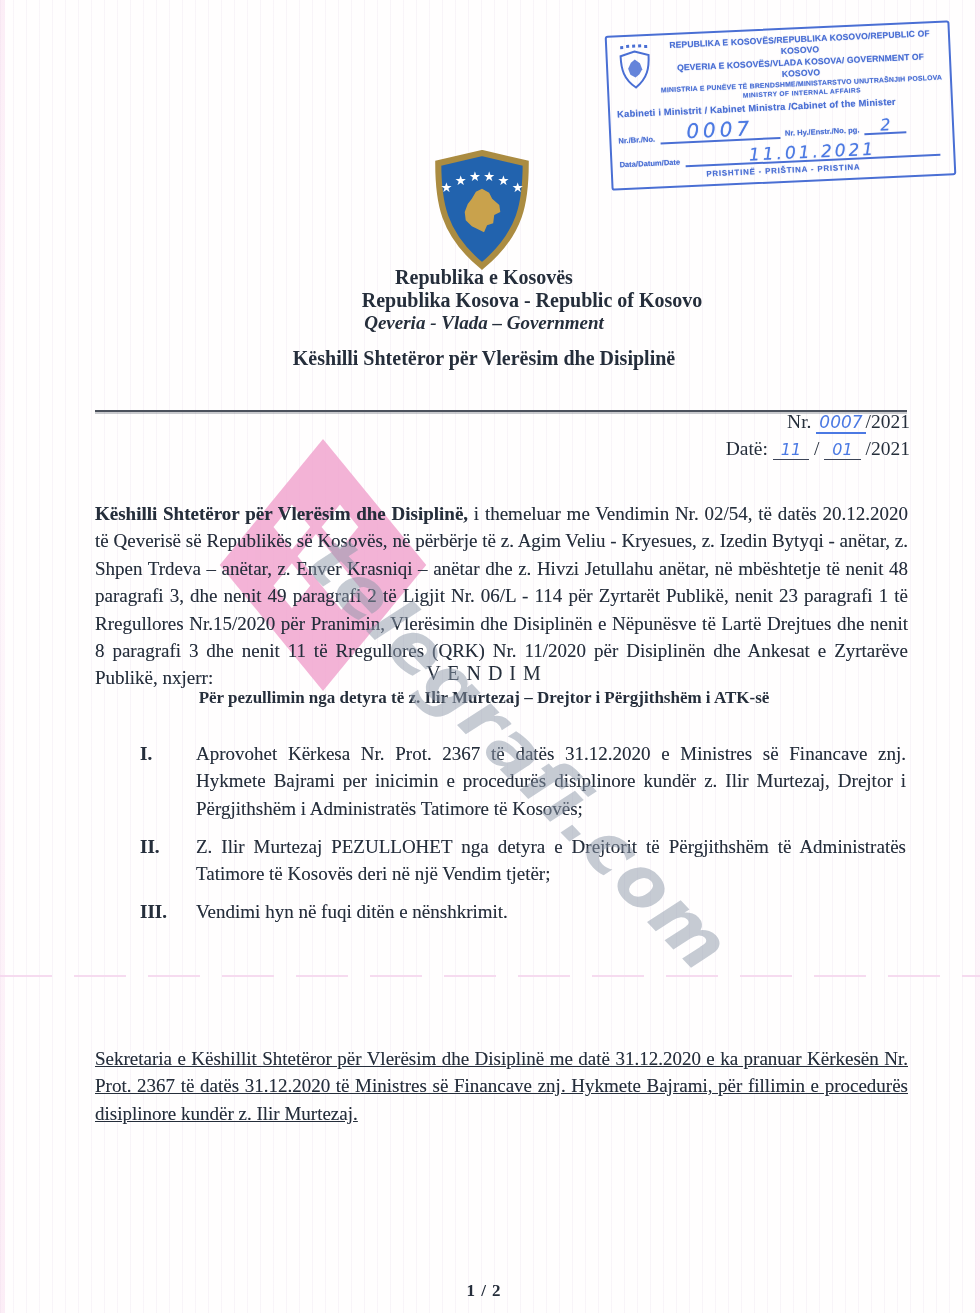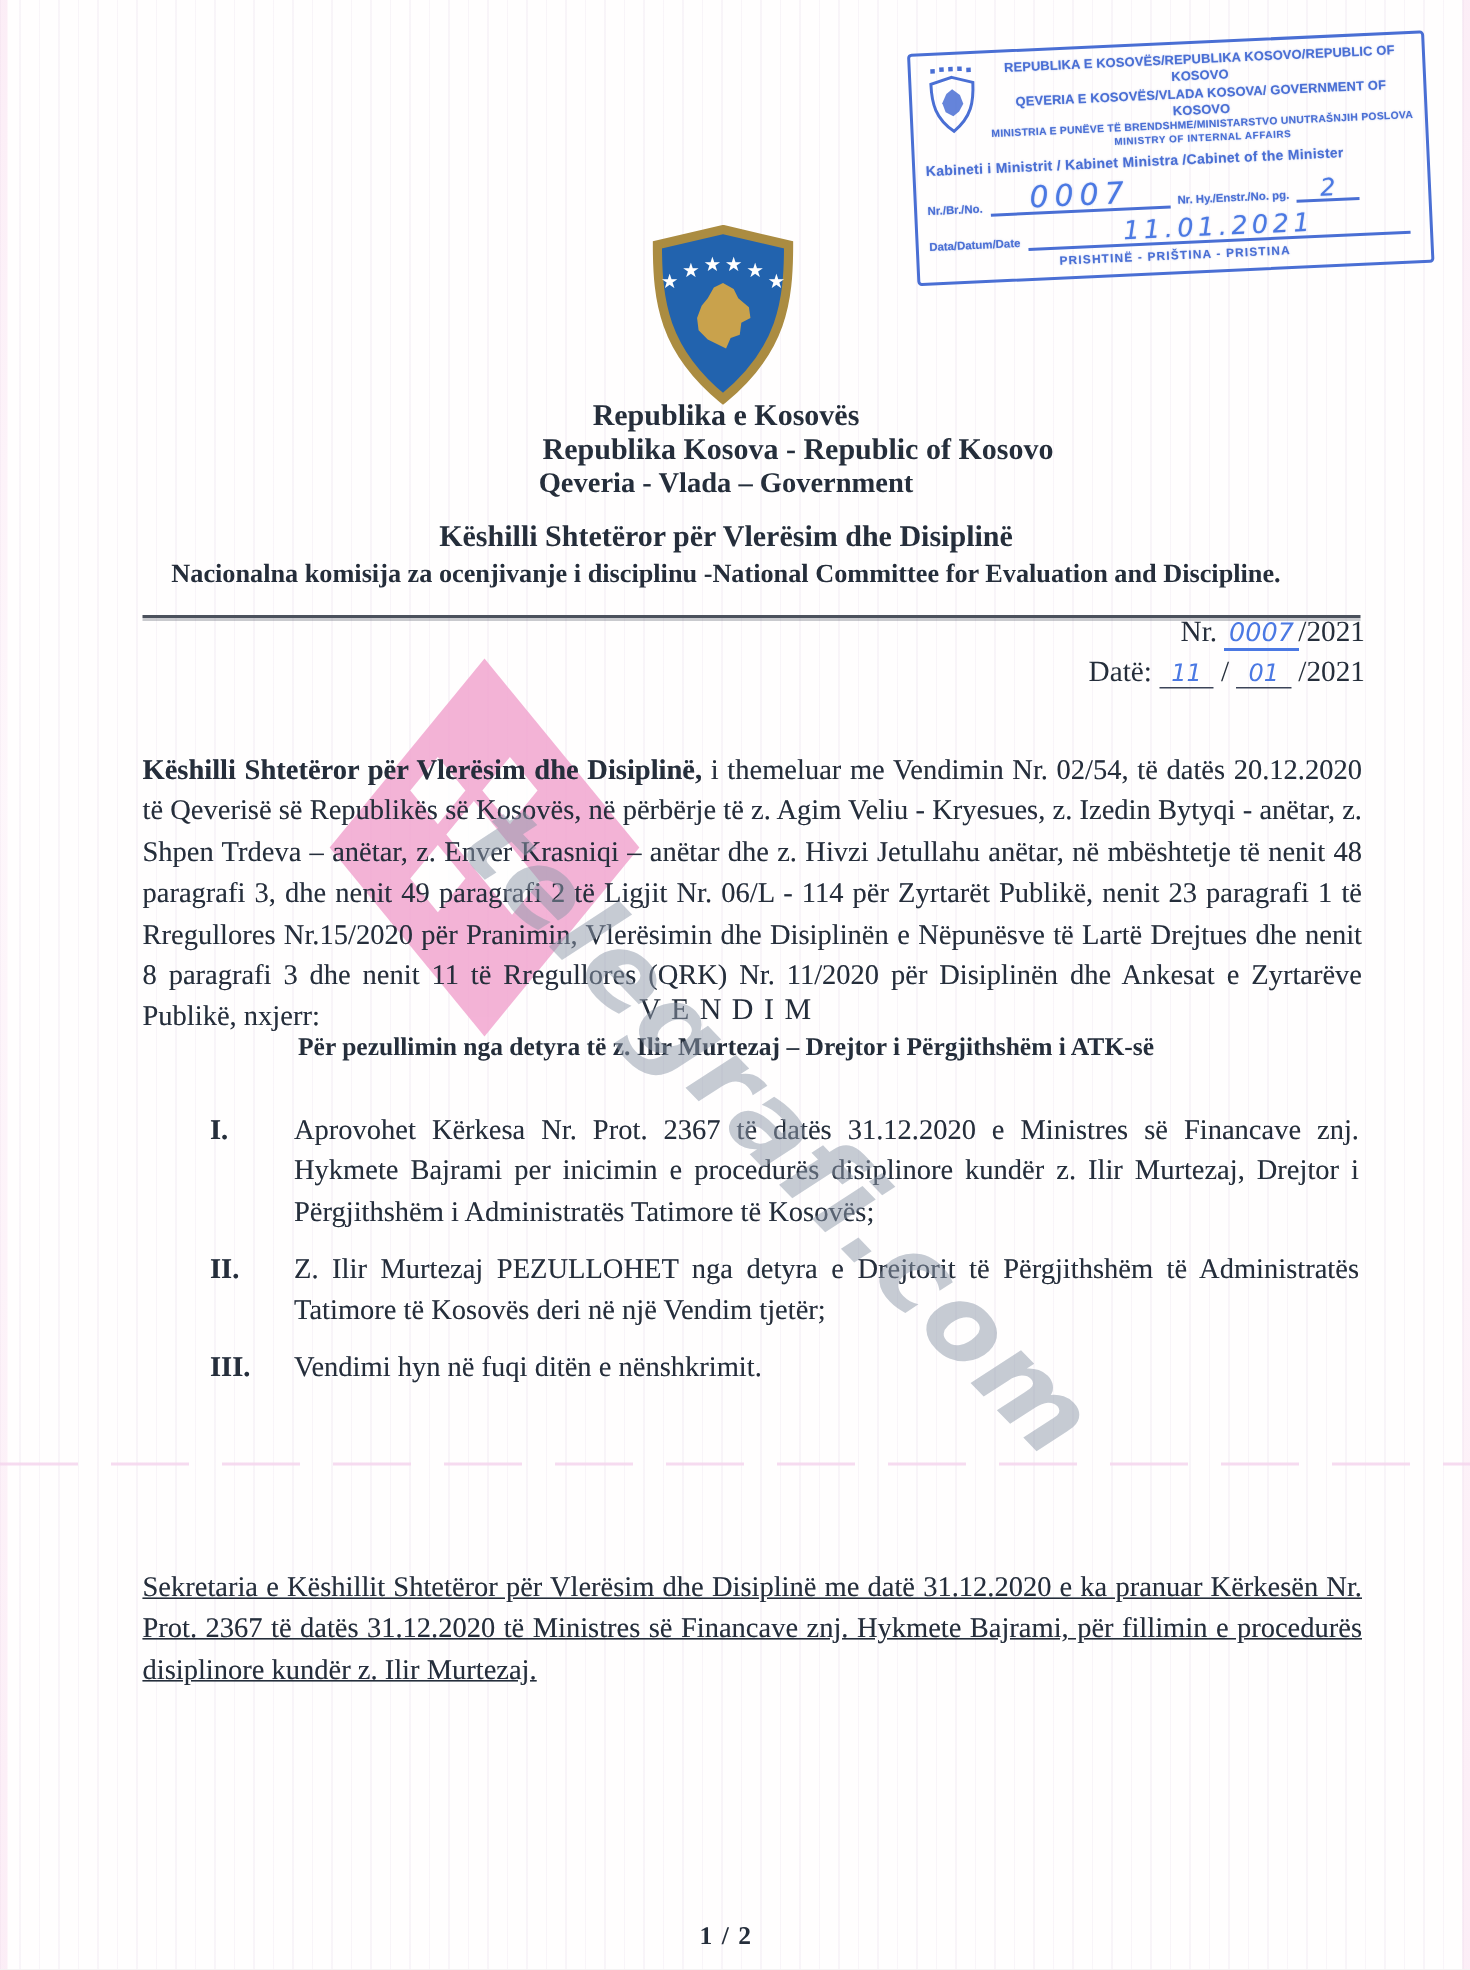--- a/index.html
+++ b/index.html
@@ -38,21 +38,21 @@
   .v-no{flex:0 0 120px;font-size:20px;letter-spacing:4px;}
   .v-pg{flex:0 0 42px;font-size:16px;}
   .v-date{flex:1;margin-right:6px;font-size:17px;letter-spacing:3px;}
   .s-city{text-align:center;font-size:7.9px;margin-top:3px;letter-spacing:.8px;}
 
   
   .coa{position:absolute;left:428px;top:150px;z-index:2;}
   .cw{position:absolute;left:0;width:968px;text-align:center;z-index:2;}
   .h-country{top:266px;font-size:20px;font-weight:700;}
   .h-country2{top:289px;font-size:20px;font-weight:700;padding-left:48px;}
-  .h-gov{top:312px;font-size:19px;font-weight:700;}
+  .h-gov{top:312px;font-size:19px;font-weight:700;font-style:italic;}
   .h-council{top:347px;font-size:20px;font-weight:700;}
   .h-council2{top:372px;font-size:17.5px;font-weight:700;}
   .rule{position:absolute;left:95px;top:410px;width:812px;height:2px;z-index:2;
     background:#4b515c;box-shadow:0 2px 0 rgba(100,106,118,.35);}
 
   .ref{position:absolute;right:70px;text-align:right;font-size:19.5px;z-index:2;white-space:nowrap;}
   .ref.nr{top:411px;}
   .ref.date{top:438px;}
   .hand-u{border-bottom:2px solid #4b79e3;padding:0 3px;font-size:17px;}
   .hand-d{border-bottom:1.5px solid #3c4458;padding:0 8px;font-size:16px;}
@@ -134,21 +134,20 @@
     <text x="57" y="30" font-size="13" fill="#ffffff" text-anchor="middle" font-family="DejaVu Sans">★</text>
     <text x="71" y="34" font-size="13" fill="#ffffff" text-anchor="middle" font-family="DejaVu Sans">★</text>
     <text x="85" y="41" font-size="13" fill="#ffffff" text-anchor="middle" font-family="DejaVu Sans">★</text>
     <polygon fill="#c9a24c" points="50,38 57,42 60,48 67,54 68,61 62,64 61,72 55,74 52,81 46,78 40,75 34,69 33,61 36,53 40,48 44,41"></polygon>
   </svg>
 
   <div class="cw h-country">Republika e Kosovës</div>
   <div class="cw h-country2">Republika Kosova - Republic of Kosovo</div>
   <div class="cw h-gov">Qeveria - Vlada – Government</div>
   <div class="cw h-council">Këshilli Shtetëror për Vlerësim dhe Disiplinë</div>
-  <div class="cw h-council2">Nacionalna komisija za ocenjivanje i disciplinu -National Committee for Evaluation and Discipline.</div>
   <div class="rule"></div>
 
   <div class="ref nr">
     <span>Nr.</span>
     <span class="ink hand-u">0007</span><span>/2021</span>
   </div>
   <div class="ref date">
     <span>Datë:</span>
     <span class="ink hand-d">11</span>
     <span>/</span>

